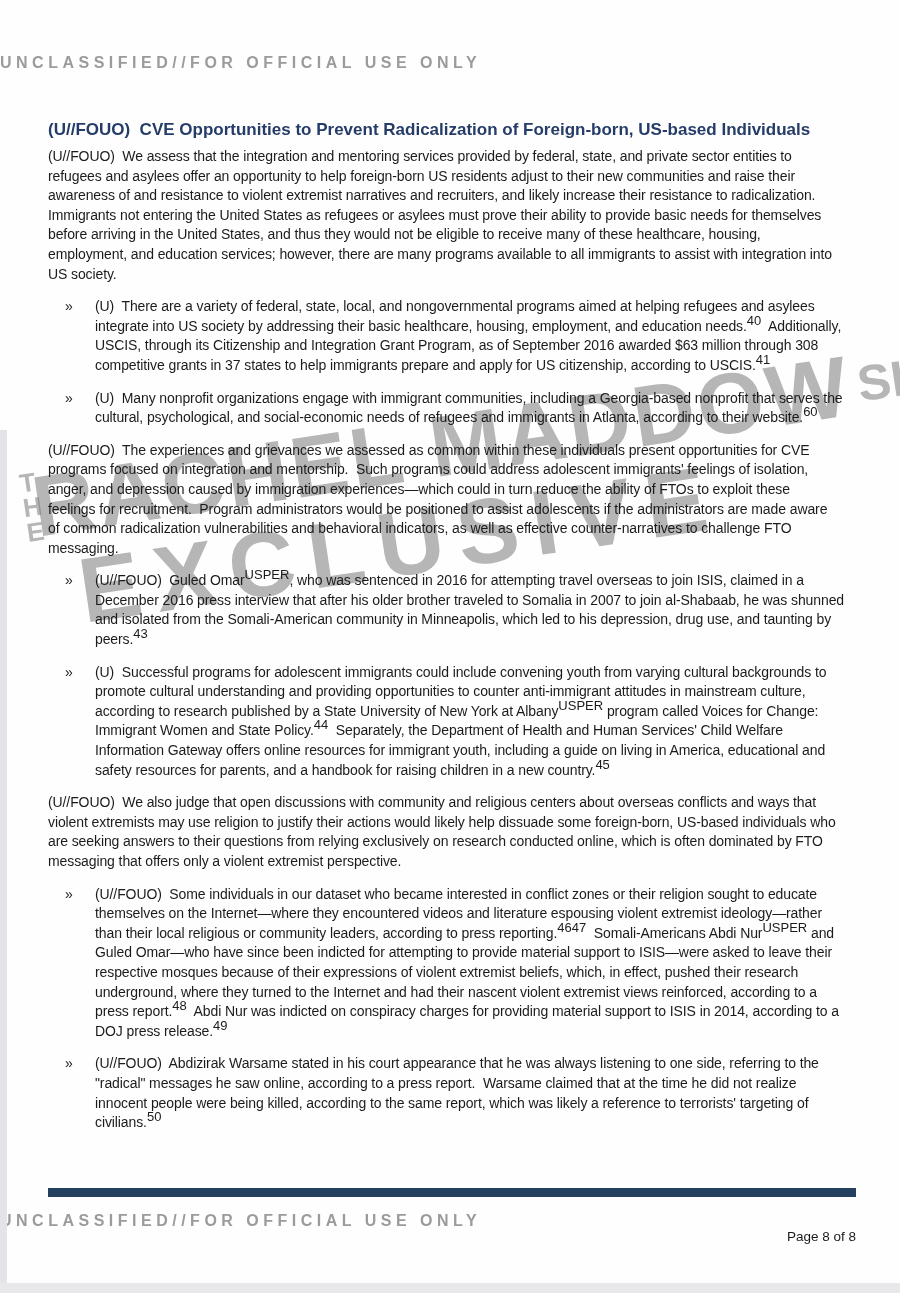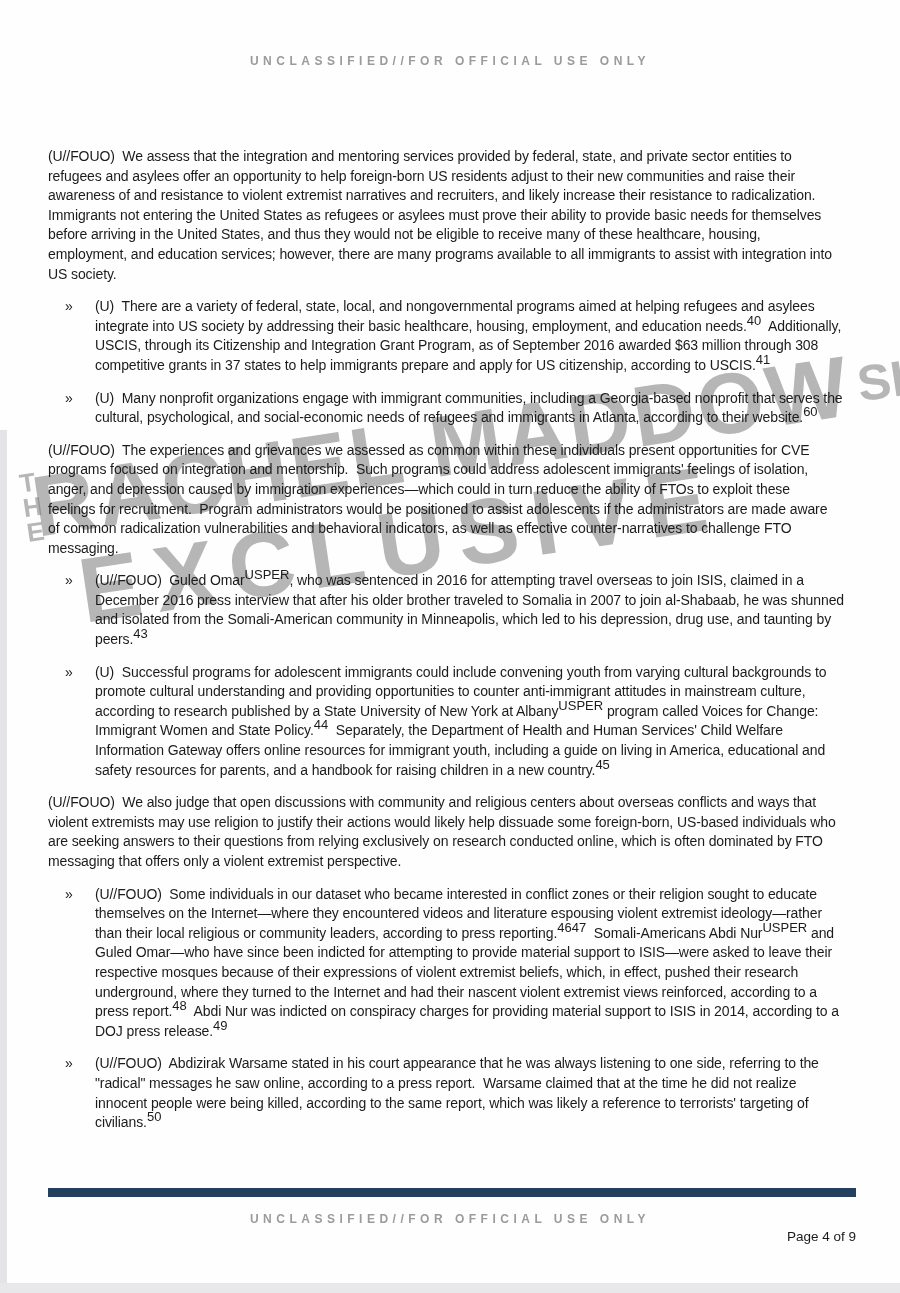--- a/index.html
+++ b/index.html
@@ -4,22 +4,22 @@
 <style>
   html,body { margin:0; padding:0; background:#ffffff; }
   .page {
     position:relative; width:900px; height:1293px; background:#fefefe;
     overflow:hidden; font-family:"Liberation Sans", sans-serif;
   }
   .layer-watermark { position:absolute; inset:0; z-index:1; pointer-events:none; }
   .layer-content   { position:absolute; inset:0; z-index:2; }
 
   .banner {
-    position:absolute; left:0; right:0; text-align:center;
-    font-size:12px; font-weight:700; letter-spacing:4.5px; color:#9b9b9b;
+    position:absolute; left:0; right:0; text-align:left;
+    font-size:16px; font-weight:700; letter-spacing:4.5px; color:#9b9b9b;
     white-space:nowrap;
   }
   .banner-top    { top:54px; }
   .banner-bottom { top:1212px; }
 
   .doc-title {
     position:absolute; top:109px; left:48px; right:40px;
     font-size:17px; font-weight:700; color:#253c69; white-space:pre-wrap;
   }
 
@@ -74,20 +74,21 @@
       <span class="wm-the">THE</span>
       <span class="wm-main">RACHEL MADDOW</span>
       <span class="wm-show">SHOW</span>
     </div>
     <div class="wm wm-line2">EXCLUSIVE</div>
   </div>
 
   <div class="layer-content">
     <div class="banner banner-top">UNCLASSIFIED//FOR OFFICIAL USE ONLY</div>
 
+    <h1 class="doc-title">(U//FOUO)  CVE Opportunities to Prevent Radicalization of Foreign-born, US-based Individuals</h1>
 
     <div class="doc-body">
         <div class="para">(U//FOUO)  We assess that the integration and mentoring services provided by federal, state, and private sector entities to refugees and asylees offer an opportunity to help foreign-born US residents adjust to their new communities and raise their awareness of and resistance to violent extremist narratives and recruiters, and likely increase their resistance to radicalization.  Immigrants not entering the United States as refugees or asylees must prove their ability to provide basic needs for themselves before arriving in the United States, and thus they would not be eligible to receive many of these healthcare, housing, employment, and education services; however, there are many programs available to all immigrants to assist with integration into US society.</div>
         <div class="bullet">
           <span class="marker">»</span>
           <span class="btext">(U)  There are a variety of federal, state, local, and nongovernmental programs aimed at helping refugees and asylees integrate into US society by addressing their basic healthcare, housing, employment, and education needs.<sup>40</sup>  Additionally, USCIS, through its Citizenship and Integration Grant Program, as of September 2016 awarded $63 million through 308 competitive grants in 37 states to help immigrants prepare and apply for US citizenship, according to USCIS.<sup>41</sup></span>
         </div>
         <div class="bullet">
           <span class="marker">»</span>
           <span class="btext">(U)  Many nonprofit organizations engage with immigrant communities, including a Georgia-based nonprofit that serves the cultural, psychological, and social-economic needs of refugees and immigrants in Atlanta, according to their website.<sup>60</sup></span>
@@ -107,19 +108,19 @@
           <span class="btext">(U//FOUO)  Some individuals in our dataset who became interested in conflict zones or their religion sought to educate themselves on the Internet—where they encountered videos and literature espousing violent extremist ideology—rather than their local religious or community leaders, according to press reporting.<sup>4647</sup>  Somali-Americans Abdi Nur<sup>USPER</sup> and Guled Omar—who have since been indicted for attempting to provide material support to ISIS—were asked to leave their respective mosques because of their expressions of violent extremist beliefs, which, in effect, pushed their research underground, where they turned to the Internet and had their nascent violent extremist views reinforced, according to a press report.<sup>48</sup>  Abdi Nur was indicted on conspiracy charges for providing material support to ISIS in 2014, according to a DOJ press release.<sup>49</sup></span>
         </div>
         <div class="bullet">
           <span class="marker">»</span>
           <span class="btext">(U//FOUO)  Abdizirak Warsame stated in his court appearance that he was always listening to one side, referring to the "radical" messages he saw online, according to a press report.  Warsame claimed that at the time he did not realize innocent people were being killed, according to the same report, which was likely a reference to terrorists' targeting of civilians.<sup>50</sup></span>
         </div>
       </div>
 
     <div class="footer-rule"></div>
     <div class="banner banner-bottom">UNCLASSIFIED//FOR OFFICIAL USE ONLY</div>
-    <div class="page-number">Page 4 of 9</div>
+    <div class="page-number">Page 8 of 8</div>
 
     <div class="edge-left"></div>
     <div class="edge-bottom"></div>
   </div>
 
 </div>
 
 </body></html>

